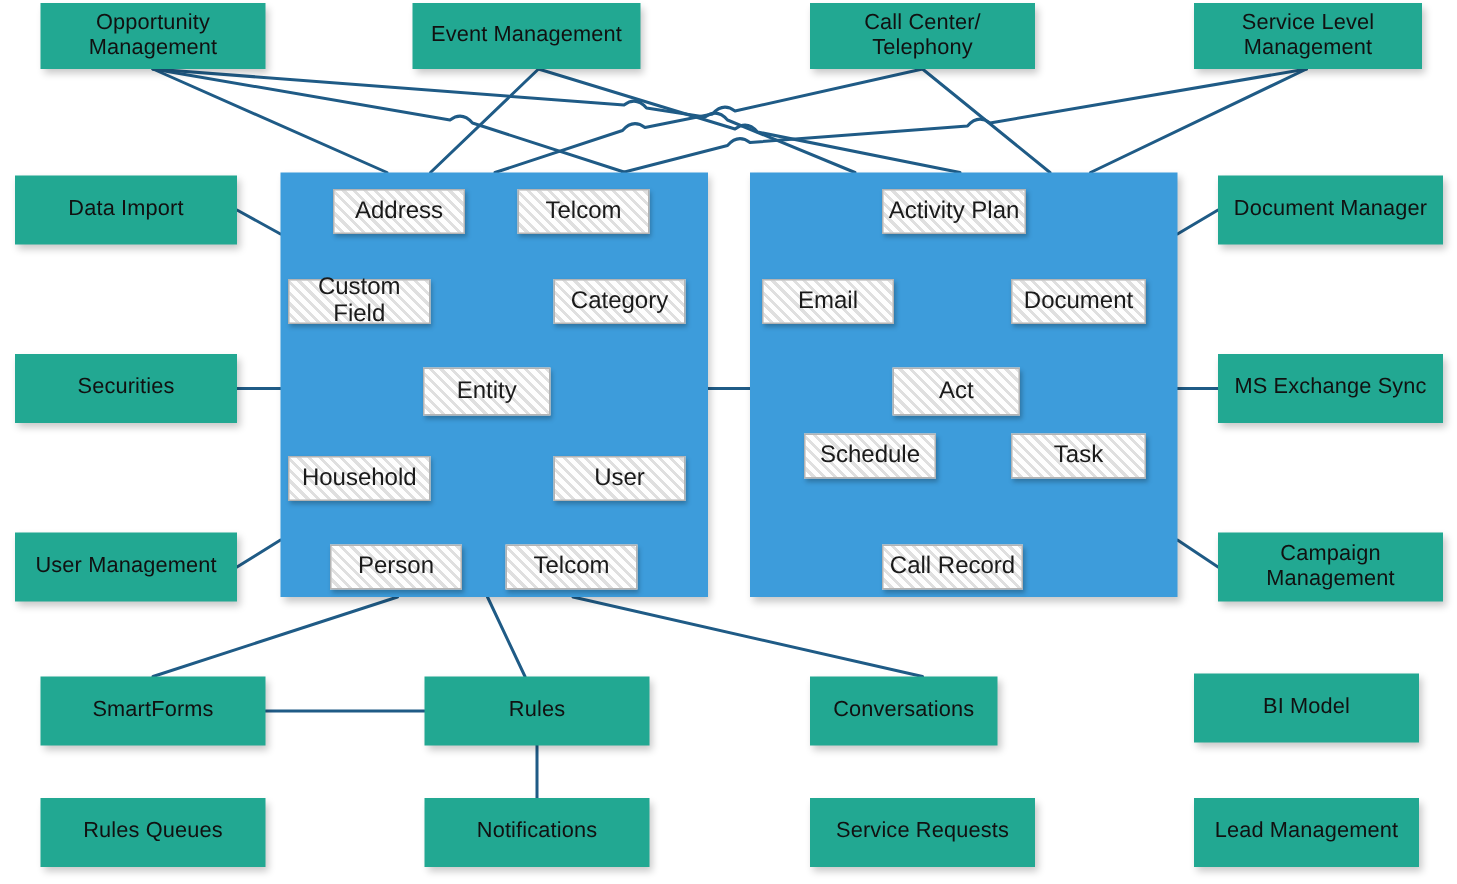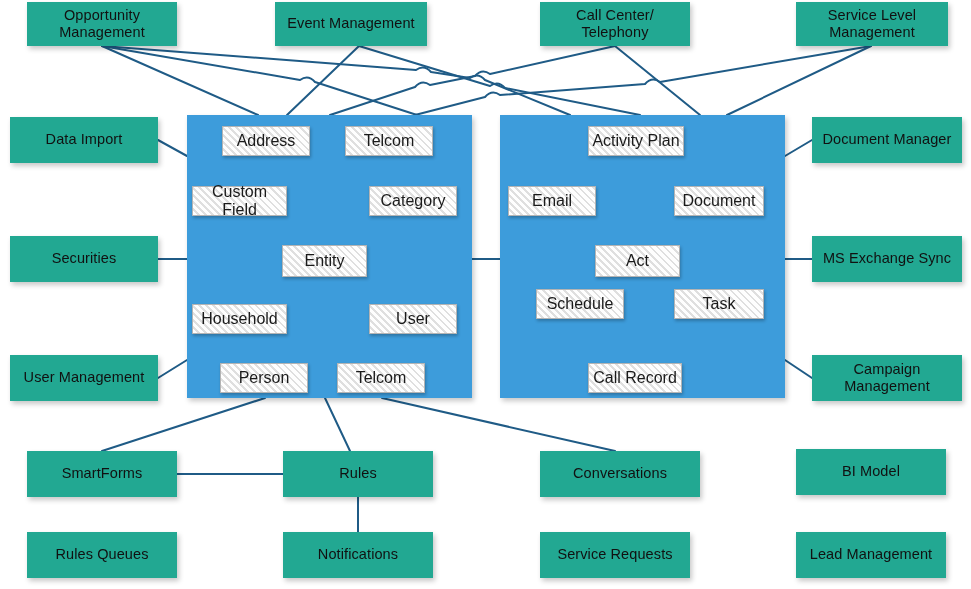--- a/index.html
+++ b/index.html
@@ -152,20 +152,20 @@
   <div class="modbox" style="left: 10px; top: 117px; width: 148px; height: 46px; background: rgb(34, 168, 146);">Data Import</div>
   <div class="modbox" style="left: 10px; top: 236px; width: 148px; height: 46px; background: rgb(34, 168, 146);">Securities</div>
   <div class="modbox" style="left: 10px; top: 355px; width: 148px; height: 46px; background: rgb(34, 168, 146);">User Management</div>
 
   <div class="modbox" style="left: 812px; top: 117px; width: 150px; height: 46px; background: rgb(34, 168, 146);">Document Manager</div>
   <div class="modbox" style="left: 812px; top: 236px; width: 150px; height: 46px; background: rgb(34, 168, 146);">MS Exchange Sync</div>
   <div class="modbox" style="left: 812px; top: 355px; width: 150px; height: 46px; background: rgb(34, 168, 146);">Campaign<br>Management</div>
 
   <div class="modbox" style="left: 27px; top: 451px; width: 150px; height: 46px; background: rgb(34, 168, 146);">SmartForms</div>
   <div class="modbox" style="left: 283px; top: 451px; width: 150px; height: 46px; background: rgb(34, 168, 146);">Rules</div>
-  <div class="modbox" style="left: 540px; top: 451px; width: 160px; height: 46px; background: rgb(34, 168, 146);">Conversations</div>
+  <div class="modbox" style="left: 540px; top: 451px; width: 125px; height: 46px; background: rgb(34, 168, 146);">Conversations</div>
   <div class="modbox" style="left: 796px; top: 449px; width: 150px; height: 46px; background: rgb(34, 168, 146);">BI Model</div>
   <div class="modbox" style="left: 27px; top: 532px; width: 150px; height: 46px; background: rgb(34, 168, 146);">Rules Queues</div>
   <div class="modbox" style="left: 283px; top: 532px; width: 150px; height: 46px; background: rgb(34, 168, 146);">Notifications</div>
   <div class="modbox" style="left: 540px; top: 532px; width: 150px; height: 46px; background: rgb(34, 168, 146);">Service Requests</div>
   <div class="modbox" style="left: 796px; top: 532px; width: 150px; height: 46px; background: rgb(34, 168, 146);">Lead Management</div>
 
 </div>
 
 </body></html>

